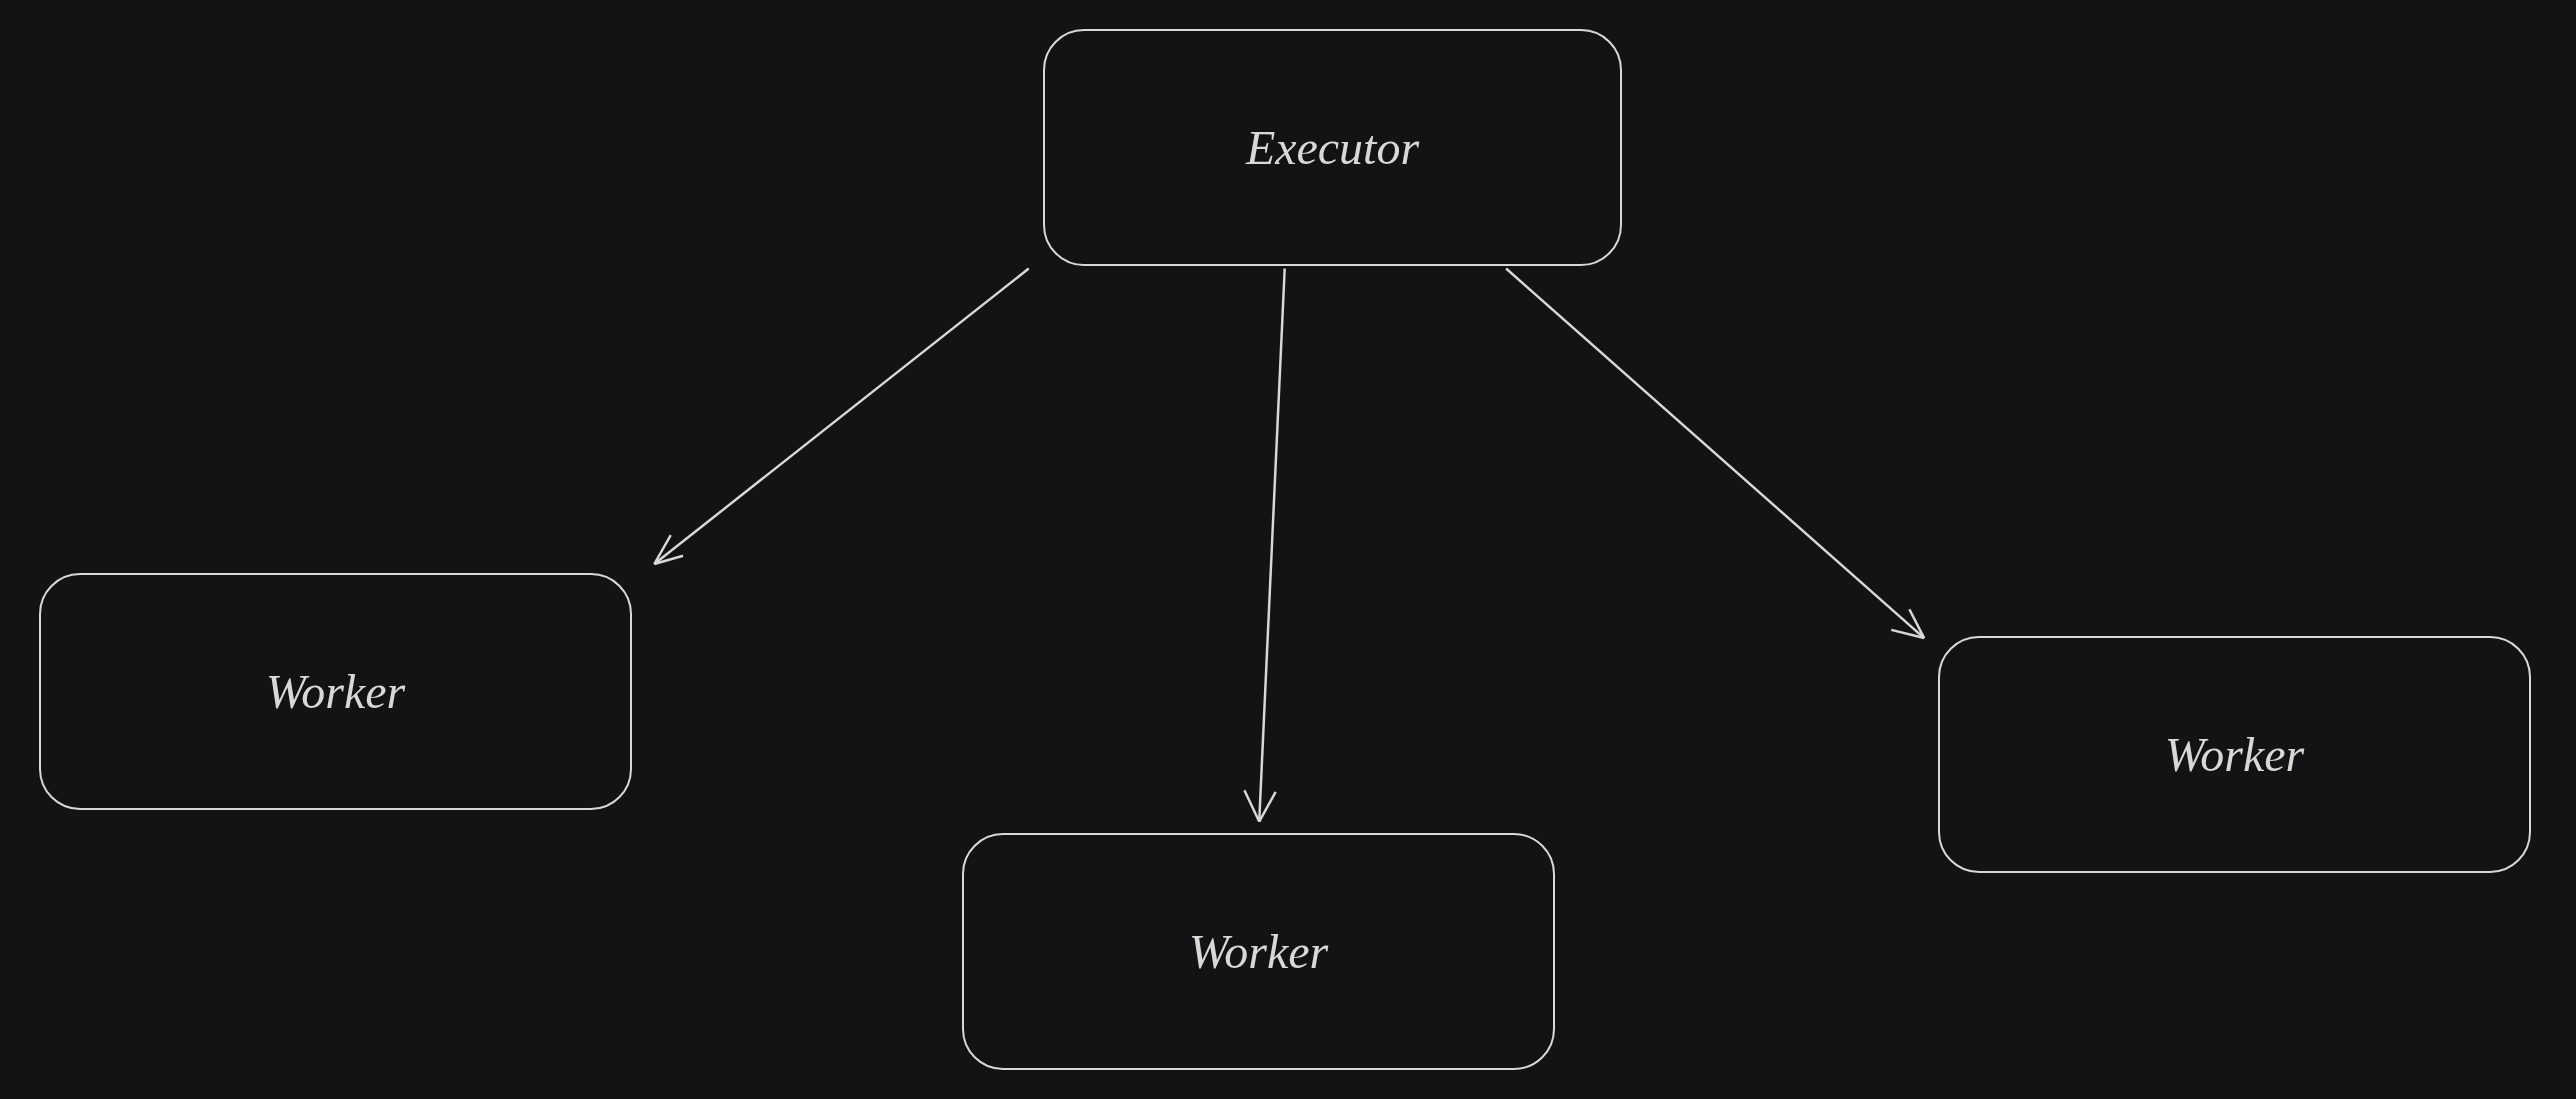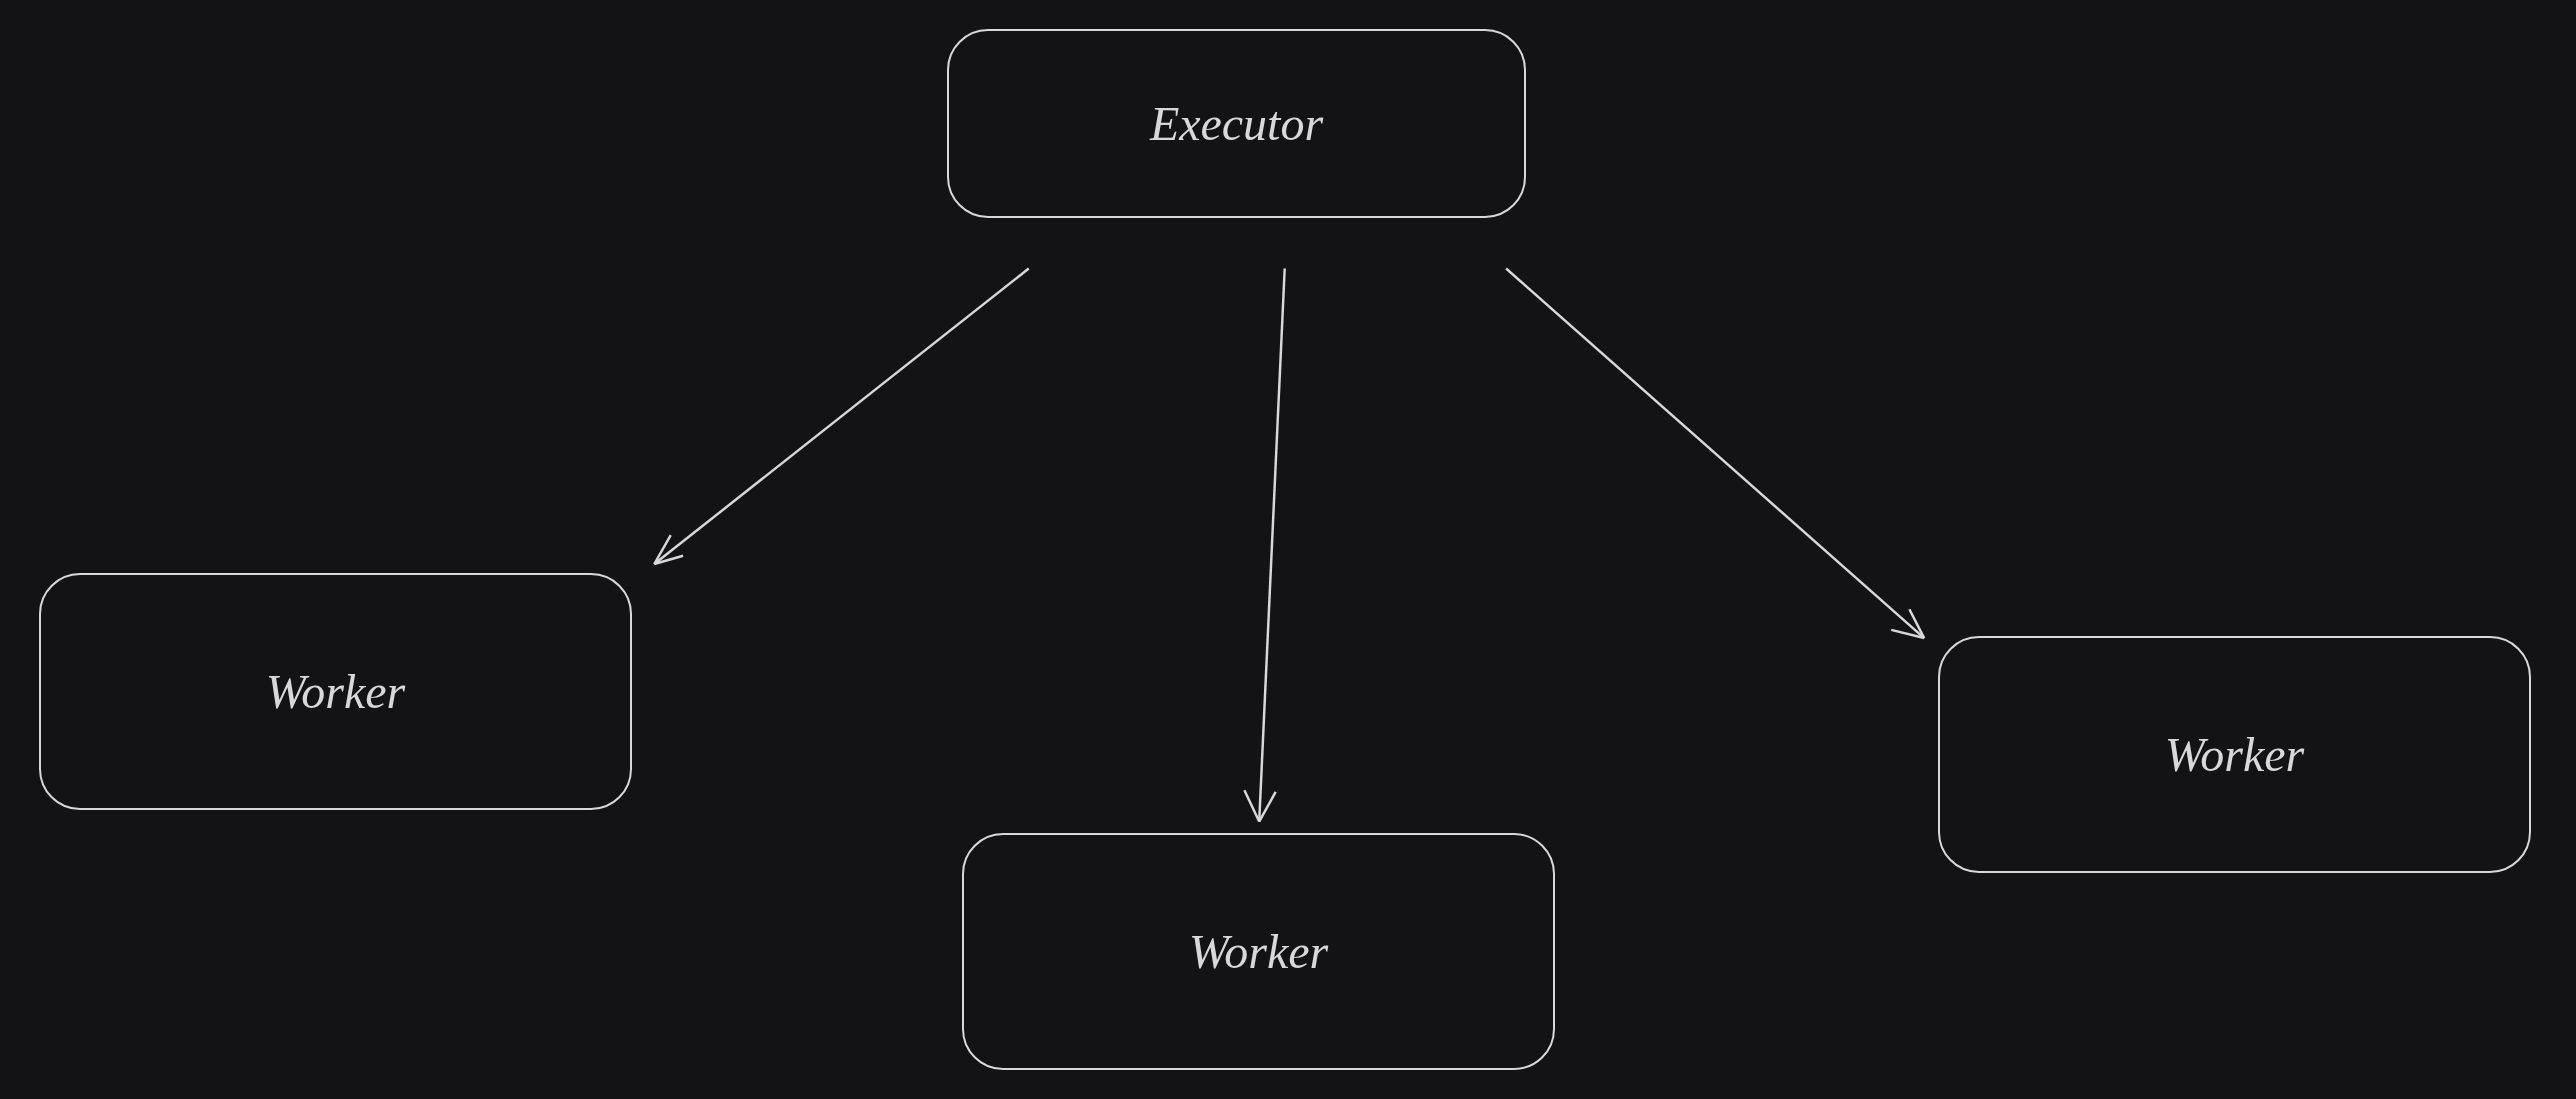--- a/index.html
+++ b/index.html
@@ -21,24 +21,24 @@
       border-radius: 41px;
       display: flex;
       align-items: center;
       justify-content: center;
       color: #d8d8d8;
       font-size: 48px;
       font-style: italic;
       background: transparent;
     }
     .executor-node {
-      left: 947px;
+      left: 1043px;
       top: 29px;
       width: 579px;
-      height: 189px;
+      height: 237px;
     }
     .worker-node-left {
       left: 39px;
       top: 573px;
       width: 593px;
       height: 237px;
     }
     .worker-node-middle {
       left: 962px;
       top: 833px;

